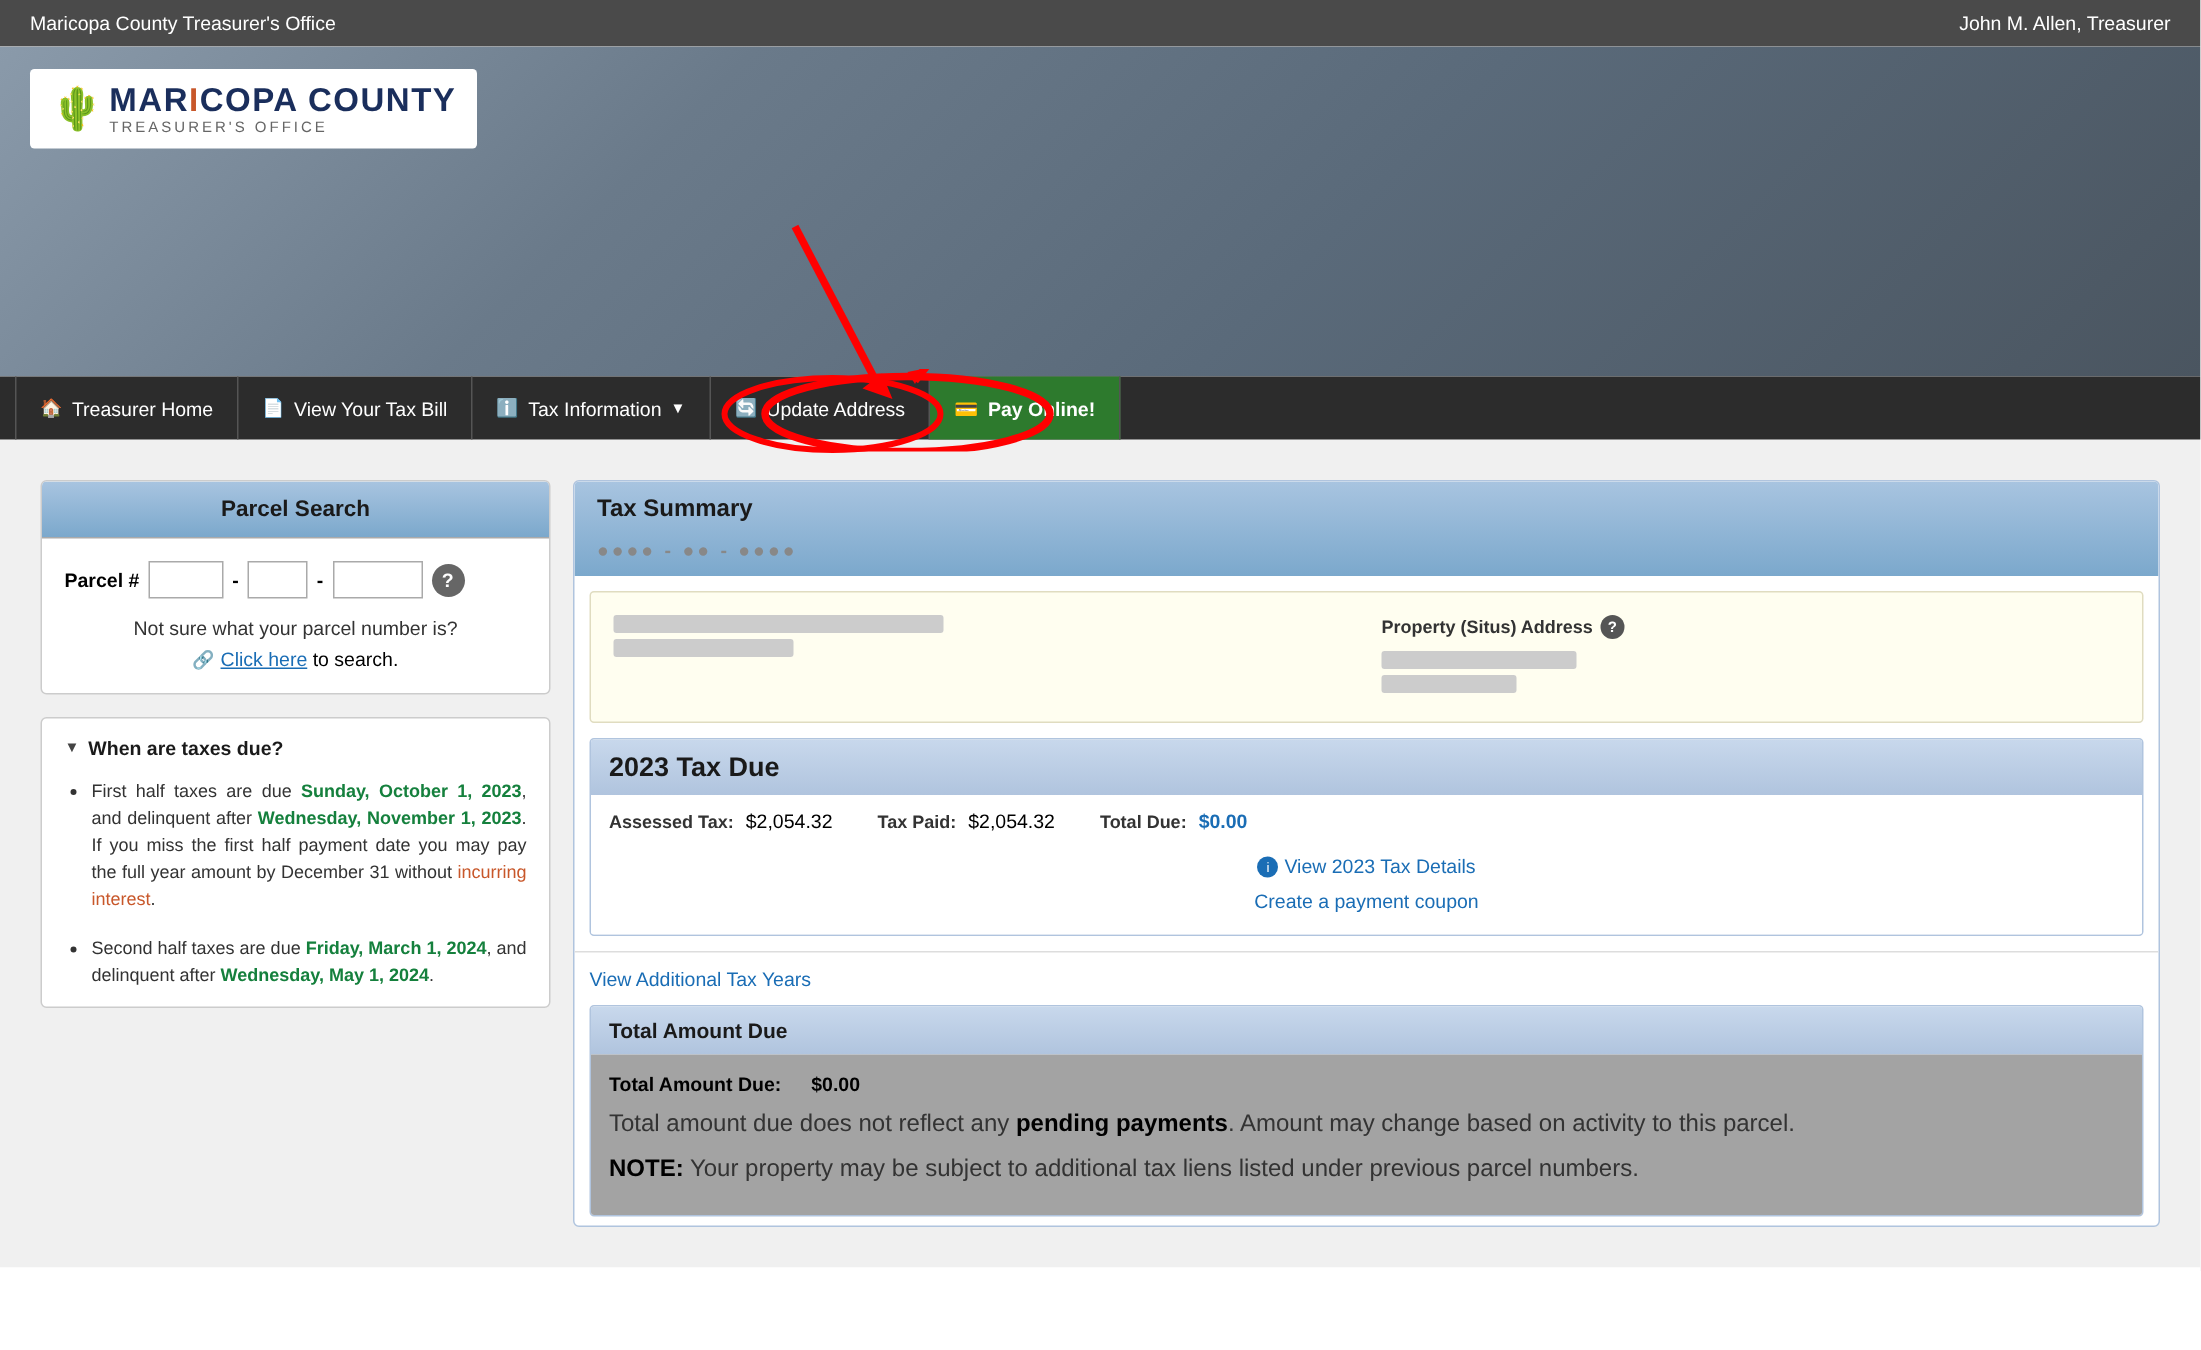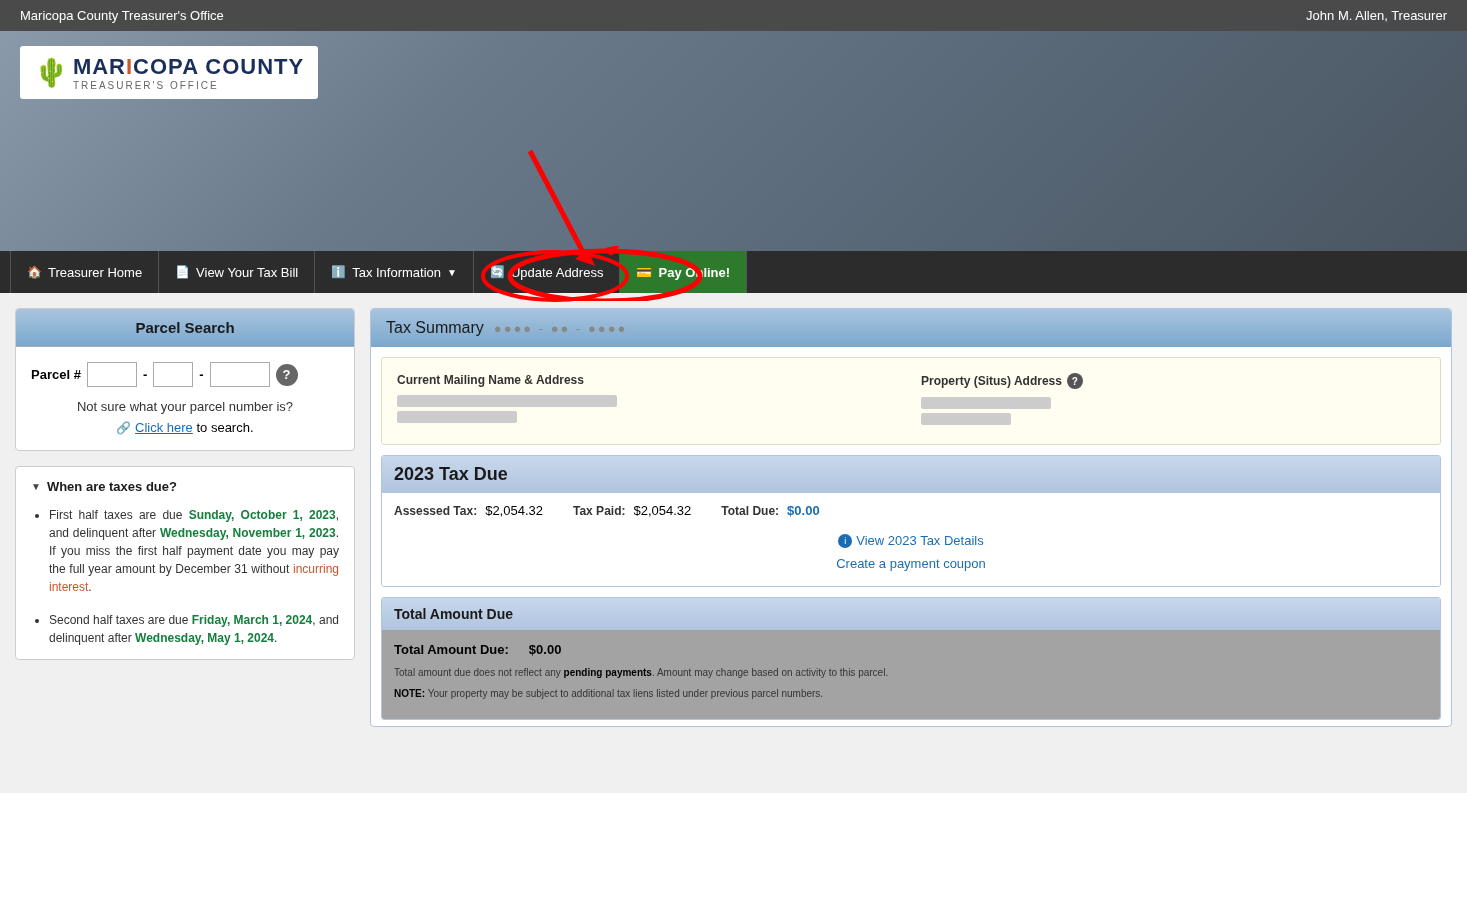--- a/index.html
+++ b/index.html
@@ -107,21 +107,21 @@
       font-weight: bold;
       cursor: pointer;
       border: none;
       border-right: 1px solid #555;
     }
 
     
     .main-content {
       display: flex;
       gap: 0;
-      padding: 15px;
+      padding: 27px;
       background: #f0f0f0;
       min-height: 500px;
     }
 
     
     .sidebar {
       width: 340px;
       min-width: 340px;
       display: flex;
       flex-direction: column;
@@ -245,25 +245,25 @@
     .tax-summary-box {
       background: #fff;
       border: 1px solid #b0c4de;
       border-radius: 4px;
       overflow: hidden;
     }
     .tax-summary-header {
       background: linear-gradient(to bottom, #a8c4e0, #7ba8cc);
       padding: 10px 15px;
       font-size: 16px;
-      font-weight: normal;
+      font-weight: bold;
       color: #1a1a1a;
       display: flex;
-      align-items: center;
       gap: 10px;
+      flex-direction: column;
     }
     .parcel-redacted {
       font-size: 13px;
       color: #888;
       letter-spacing: 2px;
     }
 
     .address-section {
       background: #fffef0;
       border: 1px solid #e0dcc0;
@@ -392,21 +392,21 @@
       padding: 12px;
     }
     .total-amount-row {
       display: flex;
       align-items: center;
       gap: 20px;
       margin-bottom: 8px;
     }
     .total-amount-label { font-size: 13px; font-weight: bold; }
     .total-amount-value { font-size: 13px; font-weight: bold; }
-    .total-note { font-size: 10px; color: #333; line-height: 1.5; margin-bottom: 6px; }
+    .total-note { font-size: 16px; color: #333; line-height: 1.5; margin-bottom: 6px; }
     .total-note b { color: #000; }
     .red-circle-arrow {
       position: absolute;
       top: -5px;
       left: 480px;
       width: 160px;
       height: 60px;
       pointer-events: none;
     }
 
@@ -531,21 +531,20 @@
 
     <div class="tax-summary-box">
       <div class="tax-summary-header">
         <span>Tax Summary</span>
         <span class="parcel-redacted">●●●● - ●● - ●●●●</span>
       </div>
 
       <div class="address-section">
         <div class="address-cols">
           <div class="address-col">
-            <div class="address-col-label">Current Mailing Name &amp; Address</div>
             <div class="address-redacted addr-line1"></div>
             <div style="margin-top:4px;"></div>
             <div class="address-redacted addr-line2"></div>
           </div>
           <div class="address-col">
             <div class="address-col-label">
               <span>Property (Situs) Address</span>
               <span class="info-circle">?</span>
             </div>
             <div class="address-redacted addr-r1"></div>
@@ -577,20 +576,25 @@
               <span class="tax-link-circle">i</span>
               <span>View 2023 Tax Details</span>
             </a>
             <a class="tax-link">
               <span>Create a payment coupon</span>
             </a>
           </div>
         </div>
       </div>
 
+      <div class="view-additional-row">
+        <a class="tax-link">
+          <span>View Additional Tax Years</span>
+        </a>
+      </div>
 
       <div class="total-amount-section" style="margin:0 10px 6px;">
         <div class="total-amount-header">Total Amount Due</div>
         <div class="total-amount-body">
           <div class="total-amount-row">
             <span class="total-amount-label">Total Amount Due:</span>
             <span class="total-amount-value">$0.00</span>
           </div>
           <div class="total-note">
             Total amount due does not reflect any <b>pending payments</b>. Amount may change based on activity to this parcel.

